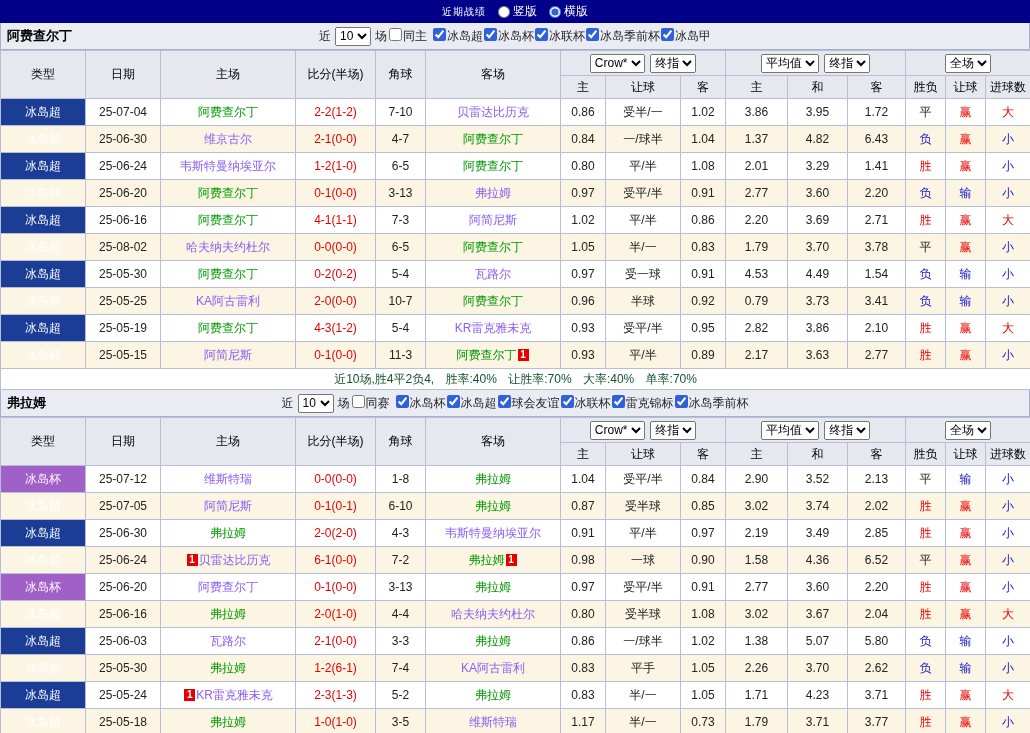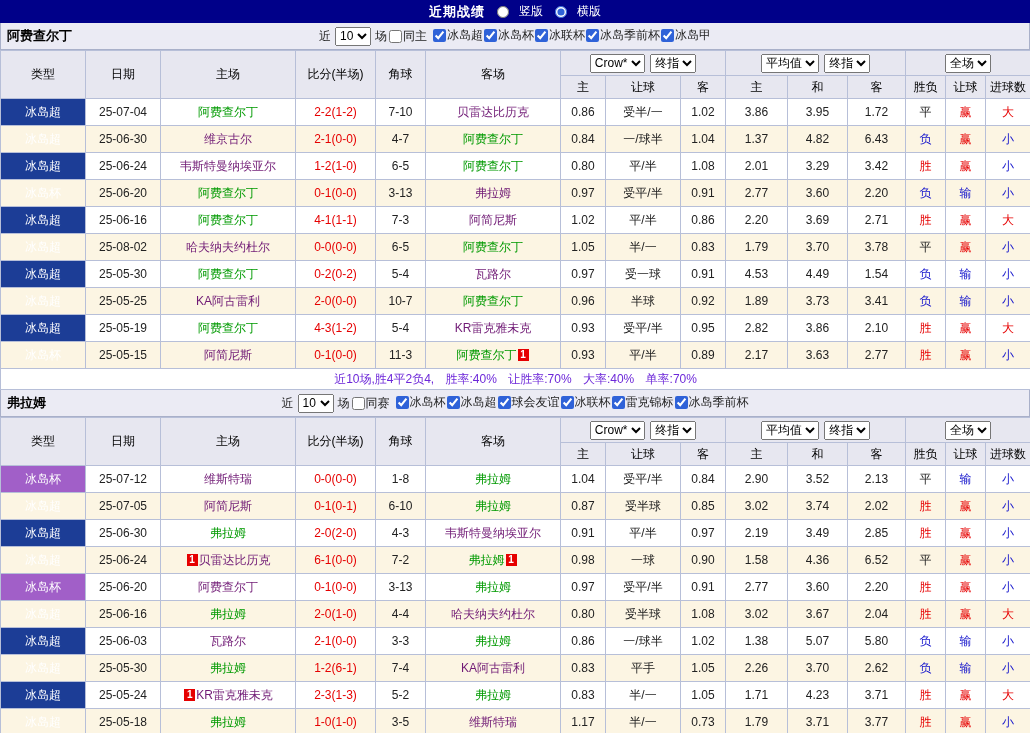--- a/index.html
+++ b/index.html
@@ -1,47 +1,47 @@
 <!DOCTYPE html>
 <html><head>
 <meta charset="utf-8">
 <style>
   html,body{margin:0;padding:0}
   body{width:1030px;font-family:"Liberation Sans","DejaVu Sans",sans-serif;font-size:12px;color:#222;background:#fff}
   
   .topbar{height:23px;background:#000089;color:#fff;display:flex;align-items:center;justify-content:center;gap:12px}
-  .topbar .title{font-weight:bold;font-size:13px;letter-spacing:1px}
-  .topbar label{display:inline-flex;align-items:center;gap:10px;cursor:pointer;font-size:12px}
+  .topbar .title{font-weight:normal;font-size:10px;letter-spacing:1px}
+  .topbar label{display:inline-flex;align-items:center;gap:3px;cursor:pointer;font-size:12px}
   .topbar input{margin:0;width:12px;height:12px;accent-color:#2f62d8}
   
   .strip{height:26px;background:#ebebf4;border:1px solid #a9b0c9;border-top:none;display:flex;align-items:center;position:relative}
   .strip .team{position:absolute;left:6px;font-weight:bold;color:#000;font-size:13px}
   .filters{margin:0 auto;display:flex;align-items:center;gap:1px}
   .filters select{font-size:12px;height:19px;margin:16px 3px}
-  .filters label{display:inline-flex;align-items:center;cursor:pointer;white-space:nowrap}
+  .filters label{display:inline-flex;align-items:flex-start;cursor:pointer;white-space:nowrap}
   .filters input{width:13px;height:13px;margin:0 1px;accent-color:#2f62d8}
   .filters .samechk{margin-right:4px}
   
   table.grid{border-collapse:collapse;table-layout:fixed;width:1030px}
   .grid th,.grid td{border:1px solid #b7bfd8;text-align:center;padding:0;overflow:hidden;white-space:nowrap}
   .grid thead th{background:#e7e7f0;font-weight:normal;height:22px;color:#000}
   .grid thead tr.h1 th{height:24px}
   .grid thead select{font-size:12px;height:19px;padding:0;margin:0 1px;max-width:78px}
   .grid tbody td{height:26px;background:#fff}
   .grid tbody tr.alt td{background:#fcf5e3}
   .grid td.lg-blue{background:#1c3d96;color:#fff}
   .grid td.lg-purple{background:#a15fc8;color:#fff}
   .score{color:#e60000}
   .t-green{color:#009a00;cursor:pointer}
-  .t-dark{color:#701a75;cursor:pointer}
+  .t-dark{color:#8b5cf6;cursor:pointer}
   .c-red{color:#e60000}
   .c-blue{color:#1414cc}
   .c-dark{color:#222}
   .badge{display:inline-block;min-width:11px;height:12px;line-height:12px;background:#e60000;color:#fff;font-size:10px;font-weight:bold;margin:0 1px;vertical-align:1px}
-  .summary{color:#6d28d9;height:20px;word-spacing:8px;background:#fff}
+  .summary{color:#14532d;height:20px;word-spacing:8px;background:#fff}
 </style>
 </head>
 <body>
 
 <div class="topbar">
   <span class="title">近期战绩</span>
   <label>
     <input type="radio" name="layout" style="">
     <span>竖版</span>
   </label>
@@ -171,21 +171,21 @@
           <td>25-06-24</td>
           <td><span class="t-dark">韦斯特曼纳埃亚尔</span></td>
           <td class="score">1-2(1-0)</td>
           <td>6-5</td>
           <td><span class="t-green">阿费查尔丁</span></td>
           <td>0.80</td>
           <td>平/半</td>
           <td>1.08</td>
           <td>2.01</td>
           <td>3.29</td>
-          <td>3.42</td>
+          <td>1.41</td>
           <td class="c-red">胜</td>
           <td class="c-red">赢</td>
           <td class="c-blue">小</td>
         </tr>
         <tr class="alt">
           <td class="lg-purple">冰岛杯</td>
           <td>25-06-20</td>
           <td><span class="t-green">阿费查尔丁</span></td>
           <td class="score">0-1(0-0)</td>
           <td>3-13</td>
@@ -254,21 +254,21 @@
         <tr class="alt">
           <td class="lg-blue">冰岛超</td>
           <td>25-05-25</td>
           <td><span class="t-dark">KA阿古雷利</span></td>
           <td class="score">2-0(0-0)</td>
           <td>10-7</td>
           <td><span class="t-green">阿费查尔丁</span></td>
           <td>0.96</td>
           <td>半球</td>
           <td>0.92</td>
-          <td>1.89</td>
+          <td>0.79</td>
           <td>3.73</td>
           <td>3.41</td>
           <td class="c-blue">负</td>
           <td class="c-blue">输</td>
           <td class="c-blue">小</td>
         </tr>
         <tr>
           <td class="lg-blue">冰岛超</td>
           <td>25-05-19</td>
           <td><span class="t-green">阿费查尔丁</span></td>

